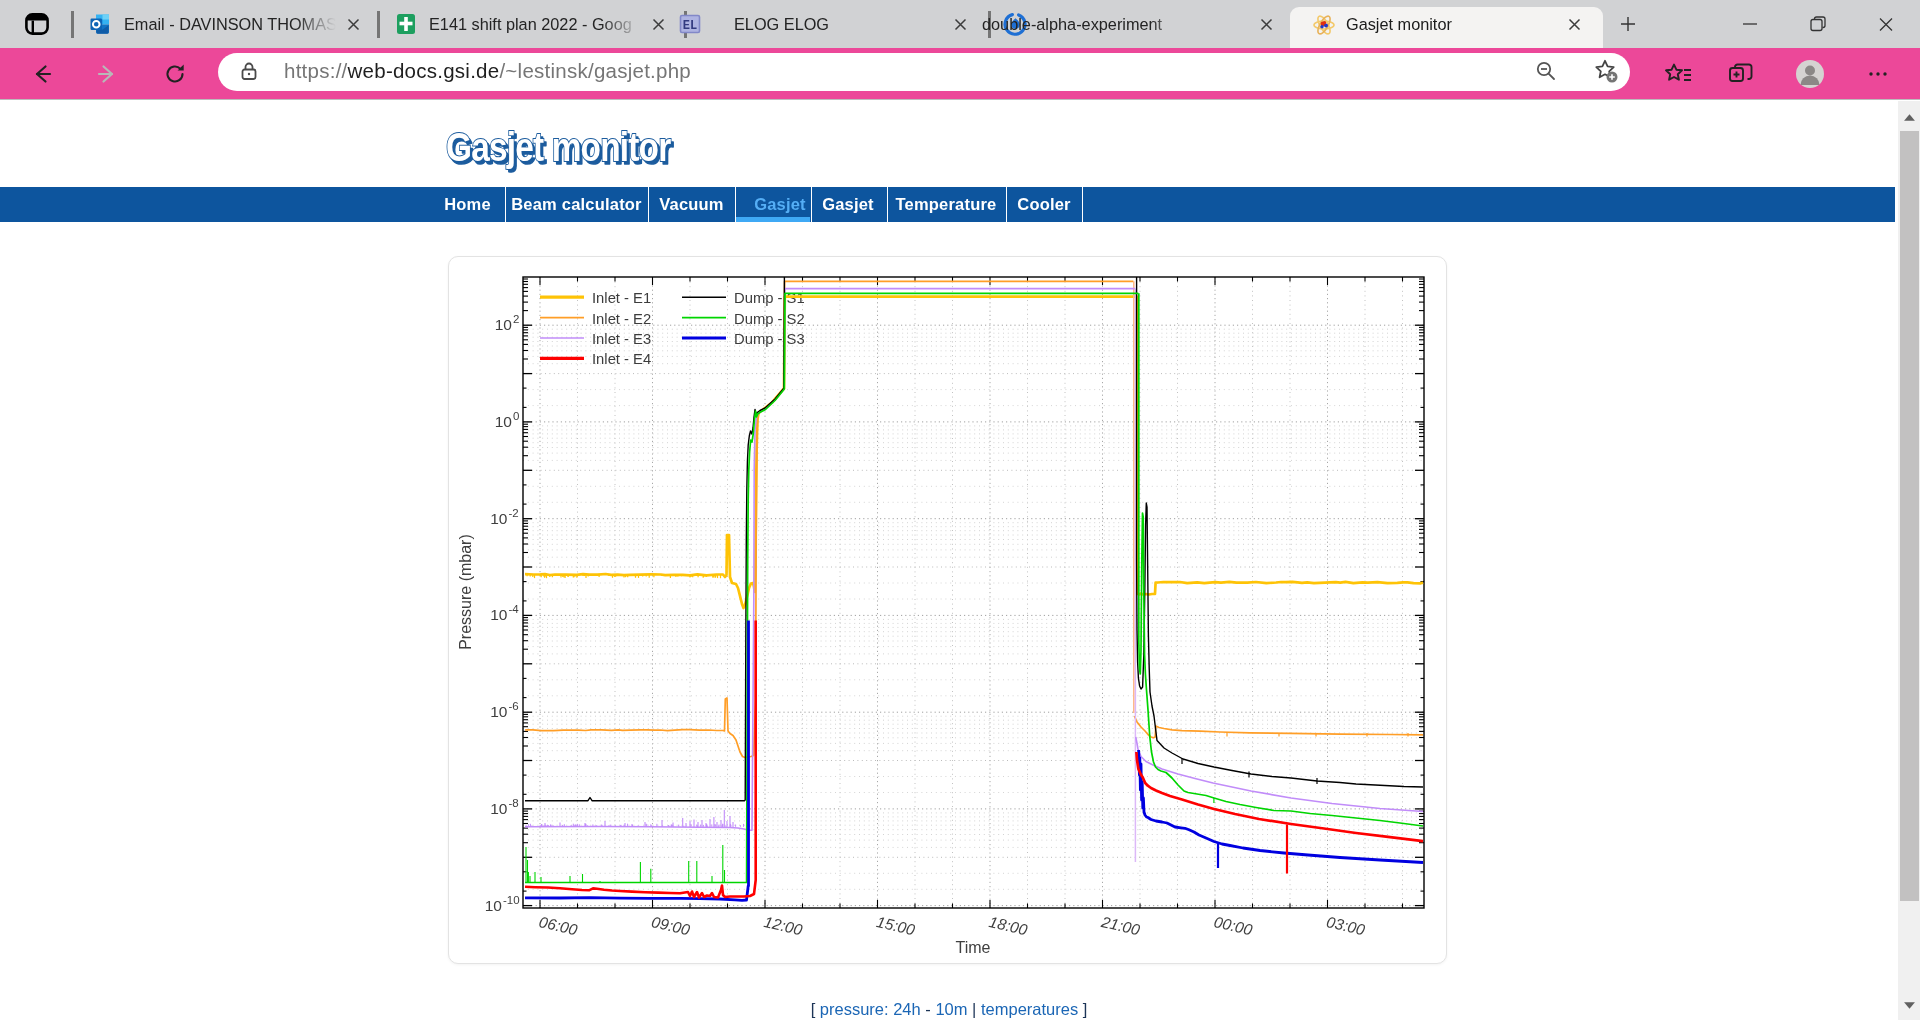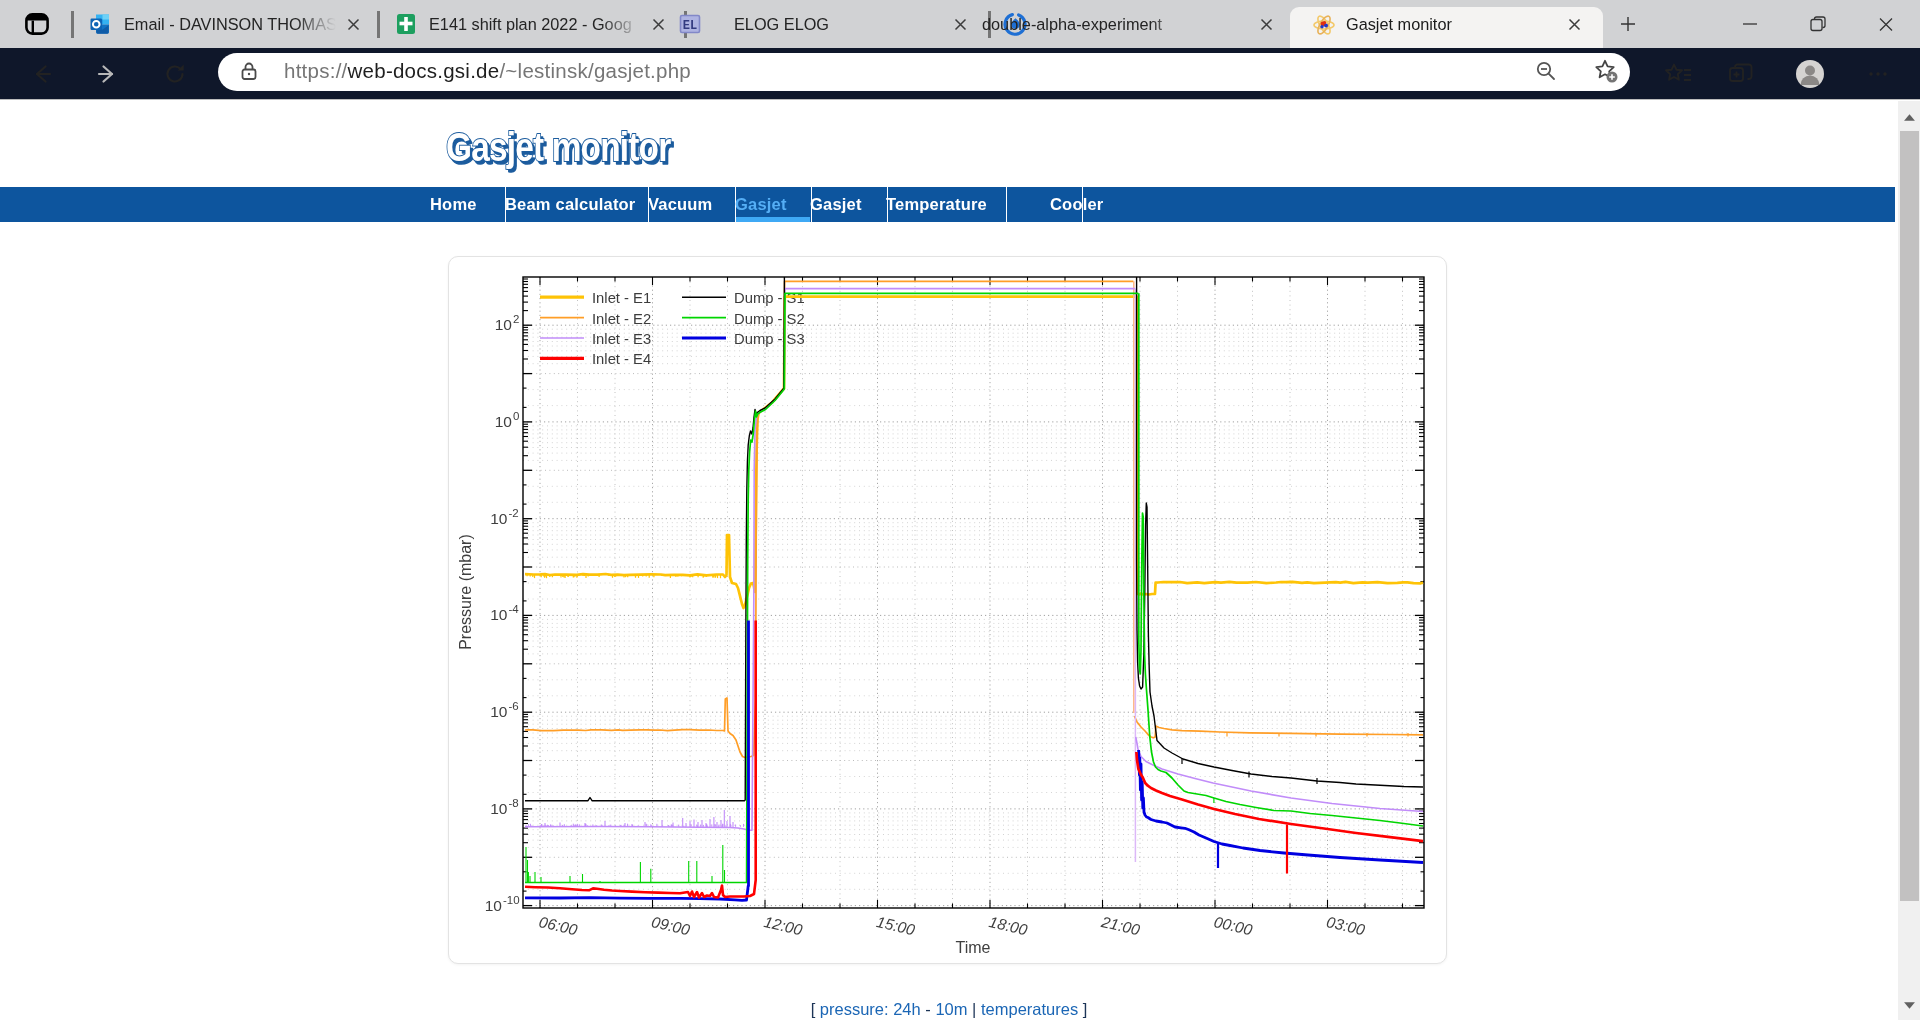--- a/index.html
+++ b/index.html
@@ -3,28 +3,28 @@
 <style>
 *{margin:0;padding:0;box-sizing:border-box}
 html,body{width:1920px;height:1020px;overflow:hidden;background:#fff;font-family:"Liberation Sans",sans-serif}
 #tabstrip{position:absolute;left:0;top:0;width:1920px;height:48px;background:#d1d2d4}
 .icwrap{position:absolute}
 .tsep{position:absolute;top:11px;width:2.5px;height:27px;background:#757575}
 .ttitle{position:absolute;top:14.5px;font-size:16.3px;color:#242424;white-space:nowrap;overflow:hidden}
 .fade1{position:absolute;right:0;top:0;width:40px;height:22px;background:linear-gradient(to right,rgba(209,210,212,0),#d1d2d4)}
 .tx{position:absolute;top:16px}
 #activetab{position:absolute;left:1290px;top:7px;width:313px;height:41px;background:#f4f3f2;border-radius:9px 9px 0 0}
-#addrrow{position:absolute;left:0;top:48px;width:1920px;height:52px;background:#0f172a;border-bottom:1px solid #bcbcbc}
+#addrrow{position:absolute;left:0;top:48px;width:1920px;height:52px;background:#ec4899;border-bottom:1px solid #bcbcbc}
 #pill{position:absolute;left:218px;top:5px;width:1412px;height:38px;border-radius:19px;background:#fff}
 #url{position:absolute;left:66px;top:6px;font-size:20.5px;letter-spacing:0.25px;white-space:nowrap}
 #url .g{color:#767676}#url .b{color:#1f1f1f}
 #page{position:absolute;left:0;top:101px;width:1898px;height:919px;background:#fff}
 #title{position:absolute;left:446px;top:120px}
 #nav{position:absolute;left:0;top:187px;width:1895px;height:35px;background:#0d559e}
-.ni{position:absolute;top:0;height:35px;line-height:35px;color:#fff;font-size:16.5px;font-weight:bold;letter-spacing:0.2px}
+.ni{position:absolute;top:0;height:35px;line-height:35px;text-align:center;color:#fff;font-size:16.5px;font-weight:bold;letter-spacing:0.2px}
 .ni.act{color:#55aef5}
 .nsep{position:absolute;top:0;width:1px;height:35px;background:#fff}
 #navu{position:absolute;left:736px;top:30px;width:74px;height:5px;background:#3fa9f5}
 #card{position:absolute;left:448px;top:256px;width:999px;height:708px;background:#fff;border:1.5px solid #e3e3e3;border-radius:10px;box-shadow:0 1px 3px rgba(0,0,0,0.05)}
 #chart{position:absolute;left:448px;top:256px}
 #footer{position:absolute;left:0;top:1000px;width:1898px;text-align:center;font-size:16.5px}
 #footer .d{color:#1d3557}#footer .l{color:#1b66b5}
 #scroll{position:absolute;left:1898px;top:101px;width:22px;height:919px;background:#f0f0f0}
 #thumb{position:absolute;left:1.5px;top:30px;width:19px;height:770px;background:#c2c1c1}
 </style></head>
@@ -174,21 +174,21 @@
     <div class="nsep" style="left:810.5px"></div>
     <div class="nsep" style="left:886.5px"></div>
     <div class="nsep" style="left:1006px"></div>
     <div class="nsep" style="left:1082px"></div>
   <div class="ni" style="left:430px;width:75px">Home</div>
   <div class="ni" style="left:505px;width:143px">Beam calculator</div>
   <div class="ni" style="left:648px;width:87px">Vacuum</div>
   <div class="ni act" style="left:735px;width:90px">Gasjet</div>
   <div class="ni" style="left:810px;width:76px">Gasjet</div>
   <div class="ni" style="left:886px;width:120px">Temperature</div>
-  <div class="ni" style="left:1050px;width:76px">Cooler</div>
+  <div class="ni" style="left:1006px;width:76px">Cooler</div>
   <div id="navu"></div>
 </div>
 <div id="card"></div>
 <svg id="chart" width="1000" height="708" viewBox="448 256 1000 708" xmlns="http://www.w3.org/2000/svg">
 <style>
  .lg{font:14.8px "Liberation Sans",sans-serif;fill:#3c3c3c}
  .yl{font:15.5px "Liberation Sans",sans-serif;fill:#3f3f3f}
  .ys{font:11.5px "Liberation Sans",sans-serif;fill:#3f3f3f}
  .xl{font:italic 15.5px "Liberation Sans",sans-serif;fill:#3f3f3f}
  .xt{font:16px "Liberation Sans",sans-serif;fill:#3f3f3f}

